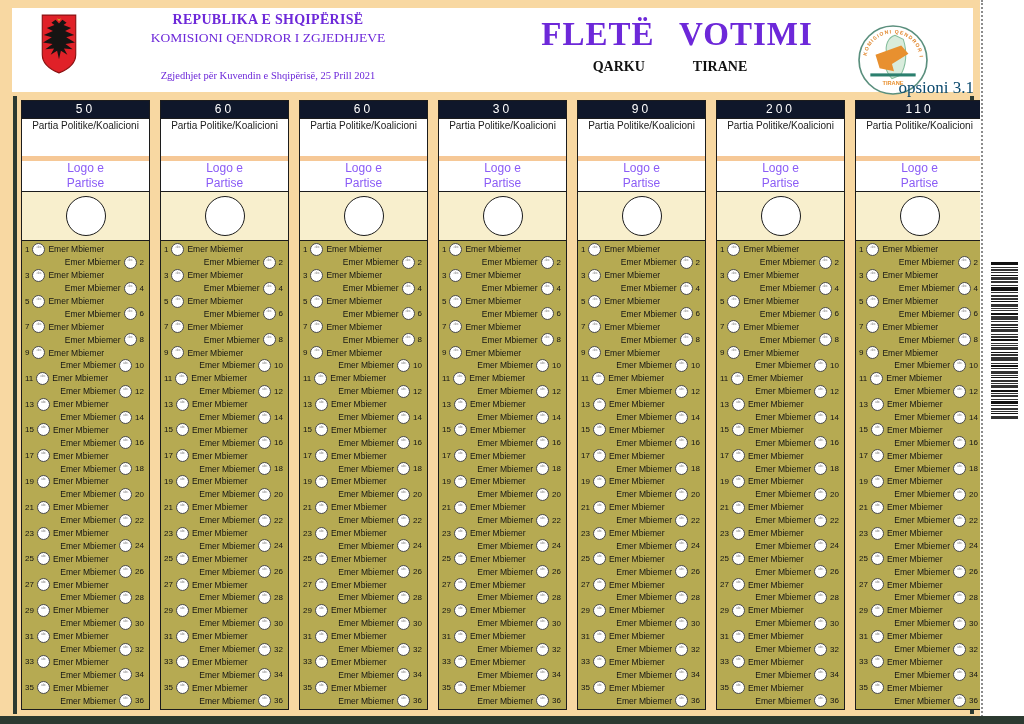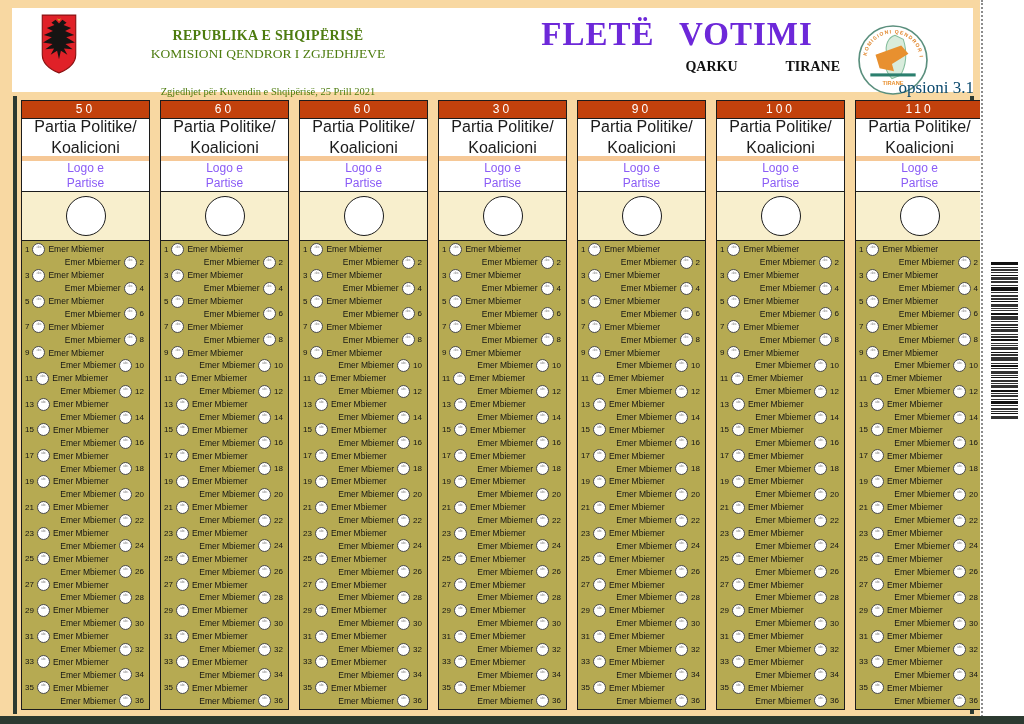--- a/index.html
+++ b/index.html
@@ -3,46 +3,46 @@
 <meta charset="utf-8">
 <style>
   html,body{margin:0;padding:0;}
   body{width:1024px;height:724px;overflow:hidden;font-family:"Liberation Sans",sans-serif;}
   .page{position:relative;width:1024px;height:724px;background:#ffffff;}
   .ballot{position:absolute;left:0;top:0;width:980px;height:724px;background:#f8d8a2;}
 
   
   .header-box{position:absolute;left:12px;top:8px;width:961px;height:84px;background:#ffffff;}
   .coat{position:absolute;left:28px;top:4px;width:38px;height:64px;}
-  .hdr-center{position:absolute;left:96px;top:20px;width:320px;text-align:center;
-              font-family:"Liberation Serif",serif;color:#4d7c0f;}
+  .hdr-center{position:absolute;left:96px;top:4px;width:320px;text-align:center;
+              font-family:"Liberation Serif",serif;color:#6d28d9;}
   .hdr-line1{font-size:14px;font-weight:bold;letter-spacing:.3px;}
   .hdr-line2{font-size:13.5px;margin-top:2px;}
   .hdr-line3{font-size:10.5px;margin-top:24px;}
   .title-block{position:absolute;left:488px;top:8px;width:340px;text-align:center;
                font-family:"Liberation Serif",serif;}
   .main-title{font-size:33px;font-weight:bold;color:#6d28d9;letter-spacing:1px;word-spacing:16px;margin-left:14px;}
-  .qarku-row{margin-top:6px;display:flex;justify-content:flex-end;gap:48px;
+  .qarku-row{margin-top:6px;display:flex;justify-content:center;gap:48px;
              font-size:14px;font-weight:bold;color:#111;}
   .emblem{position:absolute;left:846px;top:17px;width:70px;height:70px;}
   .opsioni{position:absolute;right:6px;top:78px;font-family:"Liberation Serif",serif;
            font-size:17px;color:#0c4a6e;z-index:5;}
 
   
   .vline-left{position:absolute;left:13px;top:96px;width:4px;height:618px;background:#2c3a31;}
   .vline-right{position:absolute;left:970px;top:96px;width:4px;height:618px;background:#2c3a31;}
   .bottom-band{position:absolute;left:0;top:716px;width:1024px;height:8px;background:#2c3a31;}
 
   
   .columns{position:absolute;left:21px;top:100px;display:flex;gap:10px;}
   .column{width:127px;border:1.5px solid #1c1c1c;box-sizing:content-box;background:#b6aa52;}
-  .col-head{height:17px;background:#c2410c;border-bottom:1.5px solid #1c1c1c;
+  .col-head{height:17px;background:#0f172a;border-bottom:1.5px solid #1c1c1c;
             color:#ffffff;font-size:12px;letter-spacing:3px;text-align:center;line-height:17px;}
-  .party-box{height:37px;background:#ffffff;text-align:center;font-size:16px;line-height:1.3;
-             color:#1b1b1b;display:flex;flex-direction:column;justify-content:center;}
+  .party-box{height:37px;background:#ffffff;text-align:center;font-size:10px;line-height:1.3;
+             color:#1b1b1b;display:flex;flex-direction:row;justify-content:center;}
   .orange-strip{height:5px;background:#f6c896;}
   .logo-box{height:30px;background:#ffffff;border-bottom:1.5px solid #1c1c1c;text-align:center;
             font-size:12px;line-height:1.25;color:#8b5cf6;display:flex;flex-direction:column;justify-content:center;}
   .circle-box{height:48px;background:#f8efcd;border-bottom:1.5px solid #1c1c1c;
               display:flex;align-items:center;justify-content:center;}
   .big-circle{width:38px;height:38px;border-radius:50%;background:#ffffff;border:1.5px solid #1c1c1c;}
   .cand-list{height:468px;padding-top:2px;box-sizing:border-box;}
   .cand-row{height:12.9px;display:flex;align-items:center;font-size:8.5px;color:#141414;white-space:nowrap;}
   .cand-row.odd{justify-content:flex-start;padding-left:3px;}
   .cand-row.even{justify-content:flex-end;padding-right:5px;}
@@ -1440,21 +1440,21 @@
             <div class="cand-row even">
               <span>Emer Mbiemer</span>
               <span class="vote-circle">
                 <span class="scribble">abc</span>
               </span>
               <span class="cnum">36</span>
             </div>
           </div>
         </div>
         <div class="column">
-          <div class="col-head">100</div>
+          <div class="col-head">200</div>
           <div class="party-box">
             <div>Partia Politike/</div>
             <div>Koalicioni</div>
           </div>
           <div class="orange-strip"></div>
           <div class="logo-box">
             <div>Logo e</div>
             <div>Partise</div>
           </div>
           <div class="circle-box">

